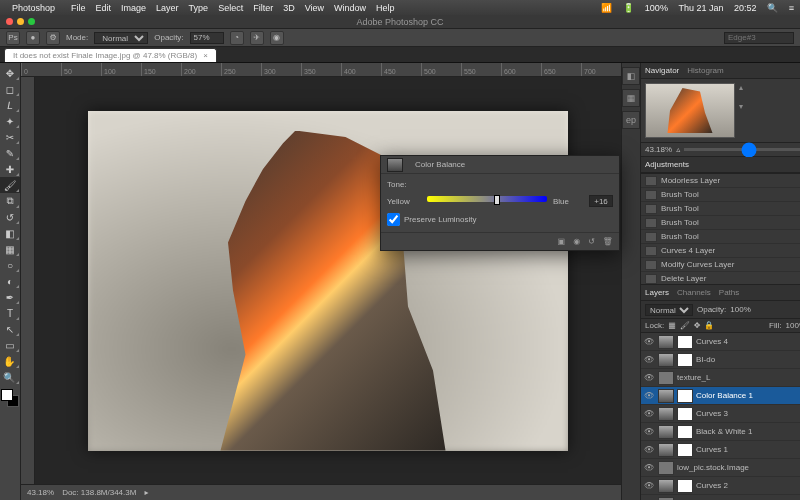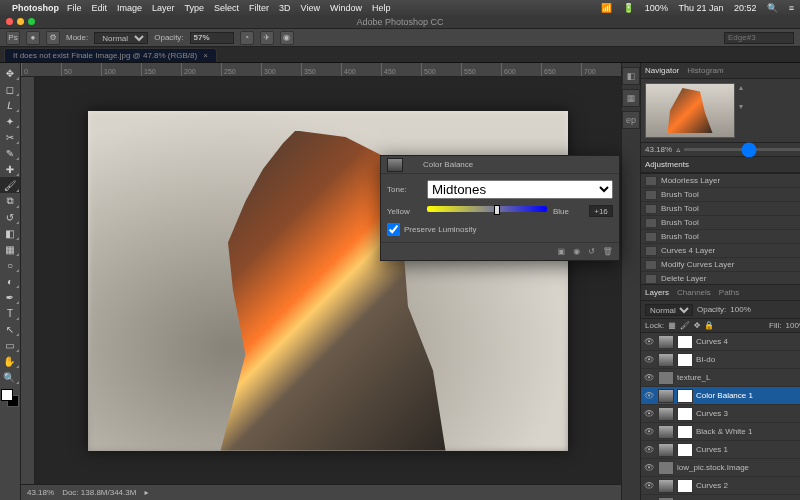--- a/index.html
+++ b/index.html
@@ -1,32 +1,32 @@
 <!DOCTYPE html>
 <html><head>
 <meta charset="utf-8">
 <style>
 *{margin:0;padding:0;box-sizing:border-box;font-family:"Lucida Grande","Segoe UI",Arial,sans-serif;user-select:none}
 body{background:#323232;width:800px;height:500px;overflow:hidden;color:#bbb;font-size:9px}
 .macbar{height:15px;background:linear-gradient(#4a4a4a,#3a3a3a);display:flex;align-items:center;padding:0 6px;color:#eee;font-size:9px}
 .macbar .apple{font-size:11px;margin-right:6px}
-.macbar .app{font-weight:bold;margin-right:8px}
+.macbar .app{font-weight:normal;margin-right:16px}
 .macbar .menu{margin-right:10px;cursor:default}
 .macbar .spacer{flex:1}
 .macbar .right span{margin-left:8px}
 .titlebar{height:14px;background:#383838;display:flex;align-items:center;justify-content:center;border-bottom:1px solid #222;font-size:9px;color:#999}
 .titlebar .dots{position:absolute;left:6px;display:flex;gap:4px}
 .titlebar .dot{width:7px;height:7px;border-radius:50%}
 .dot.r{background:#ff5f57}.dot.y{background:#febc2e}.dot.g{background:#28c840}
 .options{height:18px;background:#454545;border-bottom:1px solid #222;display:flex;align-items:center;padding:0 6px;gap:6px;font-size:8px}
 .options .ico{width:14px;height:14px;background:#555;border:1px solid #333;display:flex;align-items:center;justify-content:center;border-radius:2px}
 .options select,.options input{background:#333;border:1px solid #222;color:#bbb;font-size:8px;height:12px;padding:0 3px}
 .tabs{height:16px;background:#2a2a2a;display:flex;align-items:flex-end;padding:0 4px;gap:2px;border-bottom:1px solid #111}
 .tab{background:#454545;padding:2px 8px;font-size:8px;border:1px solid #333;border-bottom:none;color:#ccc;border-radius:3px 3px 0 0}
-.tab.inactive{background:#0f172a;color:#888}
+.tab.inactive{background:#ffffff;color:#888}
 .tab .x{margin-left:6px;color:#888}
 .main{display:flex;height:437px}
 .tools{width:24px;background:#454545;border-right:1px solid #222;display:flex;flex-direction:column;align-items:center;padding-top:2px}
 .tools .t{width:20px;height:16px;display:flex;align-items:center;justify-content:center;color:#ccc;font-size:10px;position:relative}
 .tools .t.active{background:#2a2a2a}
 .tools .t .corner{position:absolute;right:1px;bottom:1px;width:0;height:0;border-right:3px solid #888;border-top:3px solid transparent}
 .tools .sw{margin-top:4px;width:18px;height:18px;position:relative}
 .tools .sw .fg{width:12px;height:12px;background:#fff;border:1px solid #000;position:absolute;top:0;left:0}
 .tools .sw .bg{width:12px;height:12px;background:#000;border:1px solid #555;position:absolute;bottom:0;right:0}
 .canvas-wrap{flex:1;background:#262626;position:relative;display:flex;flex-direction:column}
@@ -60,21 +60,21 @@
 .layer-row.sel{background:#1a5a9a;color:#fff}
 .layer-row .eye{width:12px;text-align:center;color:#aaa}
 .layer-row .thumb{width:16px;height:14px;background:#888;border:1px solid #333}
 .layer-row .mask{width:16px;height:14px;background:#fff;border:1px solid #333}
 .layer-row .name{flex:1;overflow:hidden;white-space:nowrap;text-overflow:ellipsis}
 
 .float-panel{position:absolute;left:380px;top:155px;width:240px;background:#424242;border:1px solid #222;box-shadow:0 4px 20px rgba(0,0,0,.6);font-size:8px;z-index:50}
 .float-panel .ftabs{height:16px;background:#323232;display:flex;align-items:center;padding:0 6px;gap:10px;border-bottom:1px solid #222}
 .float-panel .ftabs span{color:#888}
 .float-panel .ftabs span.active{color:#ddd}
-.float-panel .fhdr{height:18px;display:flex;align-items:center;padding:0 6px;gap:20px;border-bottom:1px solid #333}
+.float-panel .fhdr{height:18px;display:flex;align-items:center;padding:0 6px;gap:12px;border-bottom:1px solid #333}
 .float-panel .fhdr .ico{width:16px;height:14px;background:linear-gradient(#888,#444);border:1px solid #222}
 .float-panel .fbody{padding:6px}
 .float-panel .frow{display:flex;align-items:center;gap:6px;margin-bottom:6px}
 .float-panel .frow label{width:34px;text-align:left;color:#bbb}
 .float-panel .frow .slider{flex:1;height:10px;position:relative}
 .float-panel .frow .grad{height:6px;border-radius:2px}
 .float-panel .frow .handle{position:absolute;top:-1px;width:6px;height:10px;background:#ddd;border:1px solid #000;transform:translateX(-50%)}
 .float-panel .frow .val{width:24px;background:#2a2a2a;border:1px solid #222;color:#bbb;text-align:center;height:12px;line-height:12px}
 .float-panel .frow .end{width:30px;color:#bbb}
 .grad.cr{background:linear-gradient(90deg,#00ffff,#888,#ff0000)}
@@ -124,21 +124,21 @@
   <span>Adobe Photoshop CC</span>
 </div>
 
 <div class="options">
   <div class="ico">Ps</div>
   <div class="ico">●</div>
   <div class="ico">⚙</div>
   <span>Mode:</span>
   <select><option>Normal</option></select>
   <span>Opacity:</span>
-  <input style="width: 44px; font-weight: bold;" value="57%">
+  <input style="width: 34px;" value="57%">
   <div class="ico">◔</div>
   <div class="ico">✈</div>
   <div class="ico">◉</div>
   <span class="spacer" style="flex:1"></span>
   <input style="width: 70px;" placeholder="Edge#3">
 </div>
 
 <div class="tabs">
   <div class="tab inactive"><span>It does not exist Finale Image.jpg @ 47.8% (RGB/8)</span><span class="x">×</span></div>
 </div>
@@ -368,21 +368,20 @@
 </div>
 
 <div class="float-panel">
   <div class="fhdr">
     <div class="ico"></div>
     <span>Color Balance</span>
   </div>
   <div class="fbody">
     <div class="frow">
       <label>Tone:</label>
-      <select style="flex:1"><option>Midtones</option></select>
     </div>
     <div id="sliders">
         <div class="frow">
           <label>Yellow</label>
           <div class="slider">
             <div class="grad yb"></div>
             <div class="handle" style="left:58%"></div>
           </div>
           <span class="end">Blue</span>
           <div class="val">+16</div>

